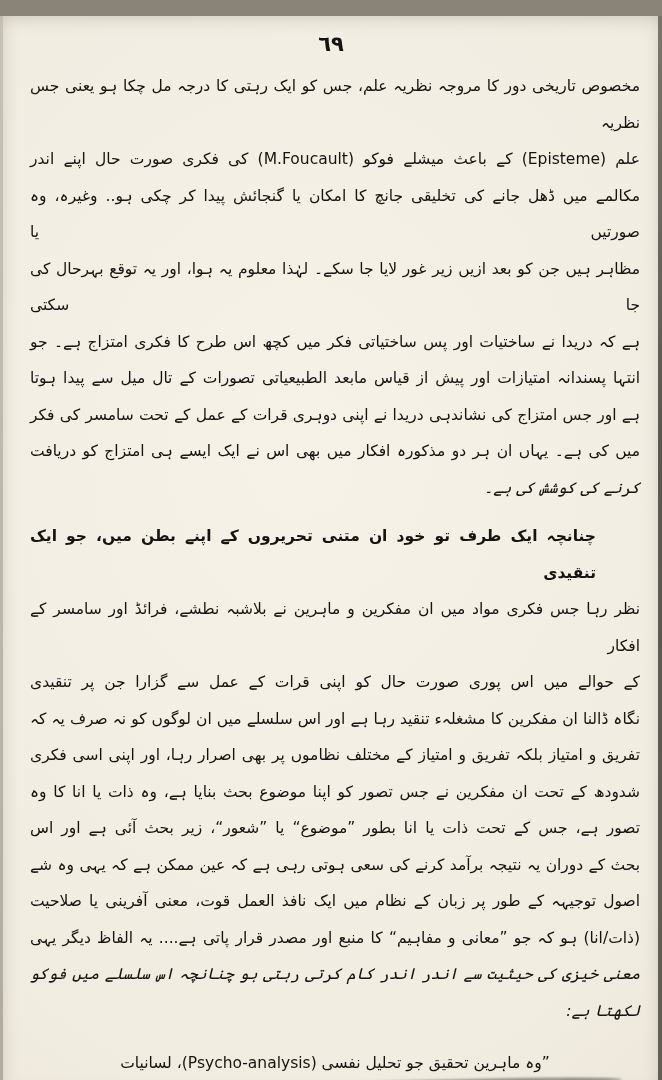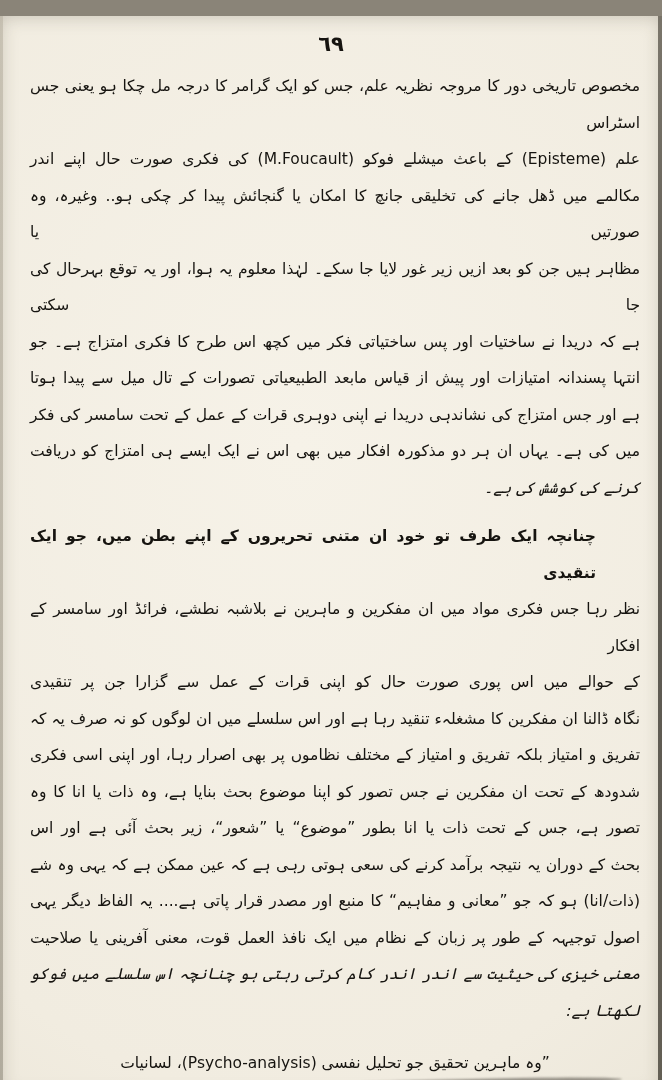--- a/index.html
+++ b/index.html
@@ -95,40 +95,40 @@
 <div class="scan">
   <div class="edge-left"></div>
   <div class="edge-right"></div>
   <div class="edge-bottom"></div>
   <div class="smudge"></div>
 
   <div class="page-number">٦٩</div>
 
   <div class="text-block">
     <div class="para para-1">
-        <div class="line">مخصوص تاریخی دور کا مروجہ نظریہ علم، جس کو ایک گرامر کا درجہ مل چکا ہو یعنی جس اسٹراس</div>
+        <div class="line">مخصوص تاریخی دور کا مروجہ نظریہ علم، جس کو ایک رہتی کا درجہ مل چکا ہو یعنی جس نظریہ</div>
         <div class="line">علم (Episteme) کے باعث میشلے فوکو (M.Foucault) کی فکری صورت حال اپنے اندر</div>
         <div class="line">مکالمے میں ڈھل جانے کی تخلیقی جانچ کا امکان یا گنجائش پیدا کر چکی ہو.. وغیرہ، وہ صورتیں یا</div>
         <div class="line">مظاہر ہیں جن کو بعد ازیں زیر غور لایا جا سکے۔ لہٰذا معلوم یہ ہوا، اور یہ توقع بہرحال کی جا سکتی</div>
         <div class="line">ہے کہ دریدا نے ساختیات اور پس ساختیاتی فکر میں کچھ اس طرح کا فکری امتزاج ہے۔ جو</div>
         <div class="line">انتہا پسندانہ امتیازات اور پیش از قیاس مابعد الطبیعیاتی تصورات کے تال میل سے پیدا ہوتا</div>
         <div class="line">ہے اور جس امتزاج کی نشاندہی دریدا نے اپنی دوہری قرات کے عمل کے تحت سامسر کی فکر</div>
         <div class="line">میں کی ہے۔ یہاں ان ہر دو مذکورہ افکار میں بھی اس نے ایک ایسے ہی امتزاج کو دریافت</div>
         <div class="line">کرنے کی کوشش کی ہے۔</div>
       </div>
     <div class="para para-2">
         <div class="line">چنانچہ ایک طرف تو خود ان متنی تحریروں کے اپنے بطن میں، جو ایک تنقیدی</div>
         <div class="line">نظر رہا جس فکری مواد میں ان مفکرین و ماہرین نے بلاشبہ نطشے، فرائڈ اور سامسر کے افکار</div>
         <div class="line">کے حوالے میں اس پوری صورت حال کو اپنی قرات کے عمل سے گزارا جن پر تنقیدی</div>
         <div class="line">نگاہ ڈالنا ان مفکرین کا مشغلہء تنقید رہا ہے اور اس سلسلے میں ان لوگوں کو نہ صرف یہ کہ</div>
         <div class="line">تفریق و امتیاز بلکہ تفریق و امتیاز کے مختلف نظاموں پر بھی اصرار رہا، اور اپنی اسی فکری</div>
         <div class="line">شدودھ کے تحت ان مفکرین نے جس تصور کو اپنا موضوع بحث بنایا ہے، وہ ذات یا انا کا وہ</div>
         <div class="line">تصور ہے، جس کے تحت ذات یا انا بطور ”موضوع“ یا ”شعور“، زیر بحث آئی ہے اور اس</div>
         <div class="line">بحث کے دوران یہ نتیجہ برآمد کرنے کی سعی ہوتی رہی ہے کہ عین ممکن ہے کہ یہی وہ شے</div>
+        <div class="line">اصول توجیہہ کے طور پر زبان کے نظام میں ایک نافذ العمل قوت، معنی آفرینی یا صلاحیت</div>
         <div class="line">(ذات/انا) ہو کہ جو ”معانی و مفاہیم“ کا منبع اور مصدر قرار پاتی ہے.... یہ الفاظ دیگر یہی</div>
-        <div class="line">اصول توجیہہ کے طور پر زبان کے نظام میں ایک نافذ العمل قوت، معنی آفرینی یا صلاحیت</div>
         <div class="line">معنی خیزی کی حیثیت سے اندر اندر کام کرتی رہتی ہو چنانچہ اس سلسلے میں فوکو لکھتا ہے:</div>
       </div>
     <div class="quote">
         <div class="line">”وہ ماہرین تحقیق جو تحلیل نفسی (Psycho-analysis)، لسانیات</div>
       </div>
   </div>
 </div>
 
 </body></html>

